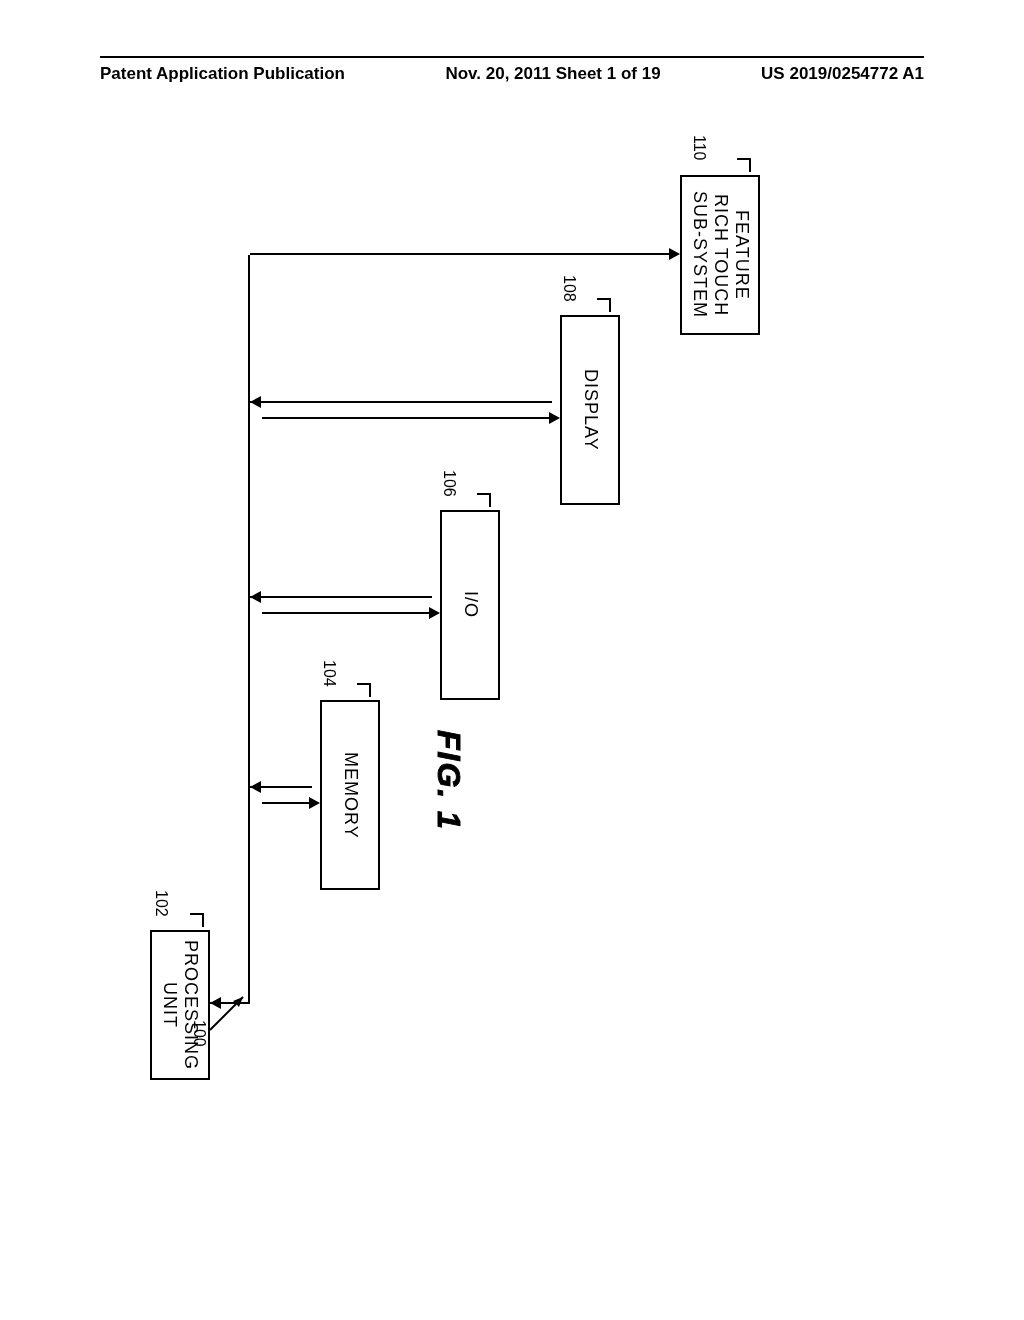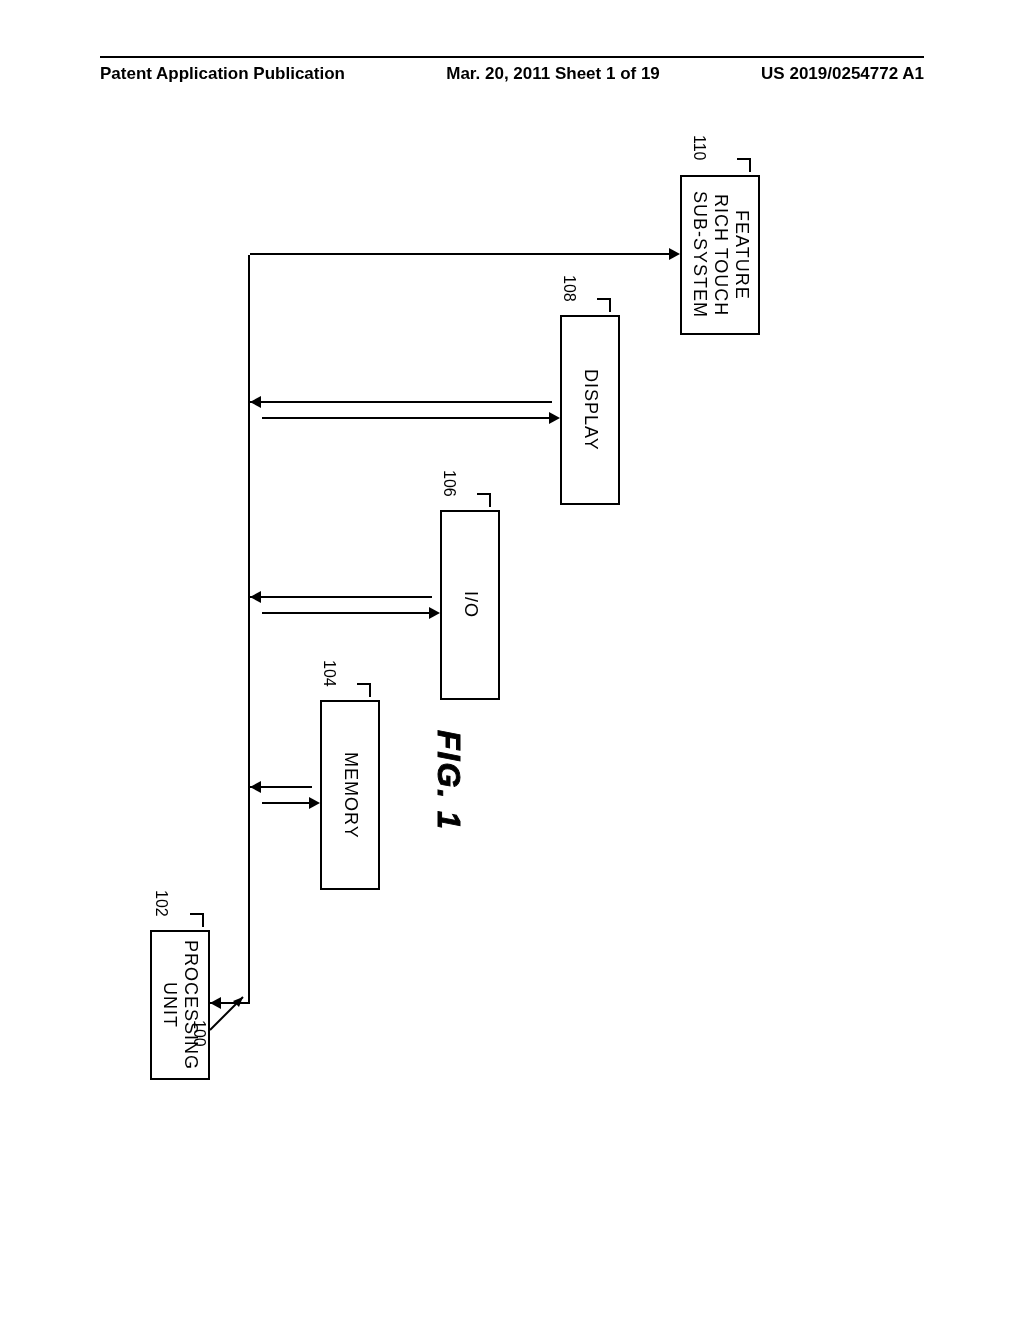--- a/index.html
+++ b/index.html
@@ -97,21 +97,21 @@
       -webkit-text-stroke: 1px #000;
     }
   </style>
 </head>
 <body>
 
 <div class="header">
   <div class="header-line"></div>
   <div class="header-text">
     <span>Patent Application Publication</span>
-    <span>Mar. 20, 2011  Sheet 1 of 19</span>
+    <span>Nov. 20, 2011  Sheet 1 of 19</span>
     <span>US 2019/0254772 A1</span>
   </div>
 </div>
 
 <div class="diagram-container">
 
   <div class="box" style="left: 30px; top: 780px; width: 60px; height: 150px;">
     <span style="white-space: pre-line;">PROCESSING
 UNIT</span>
   </div>

